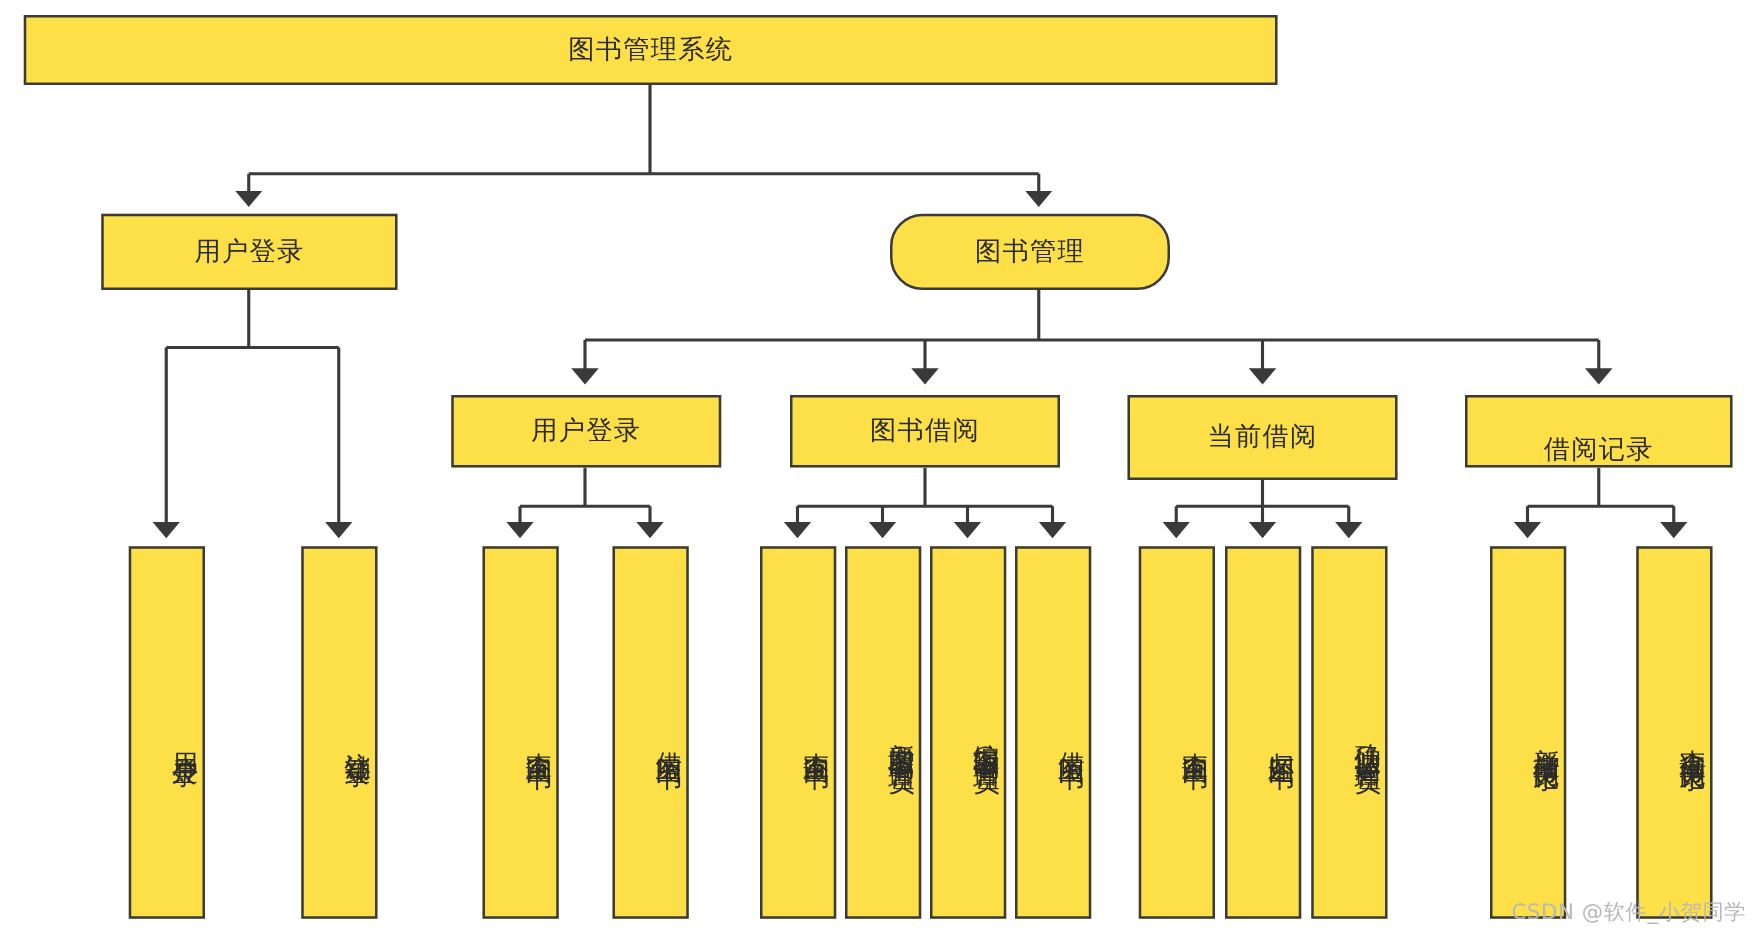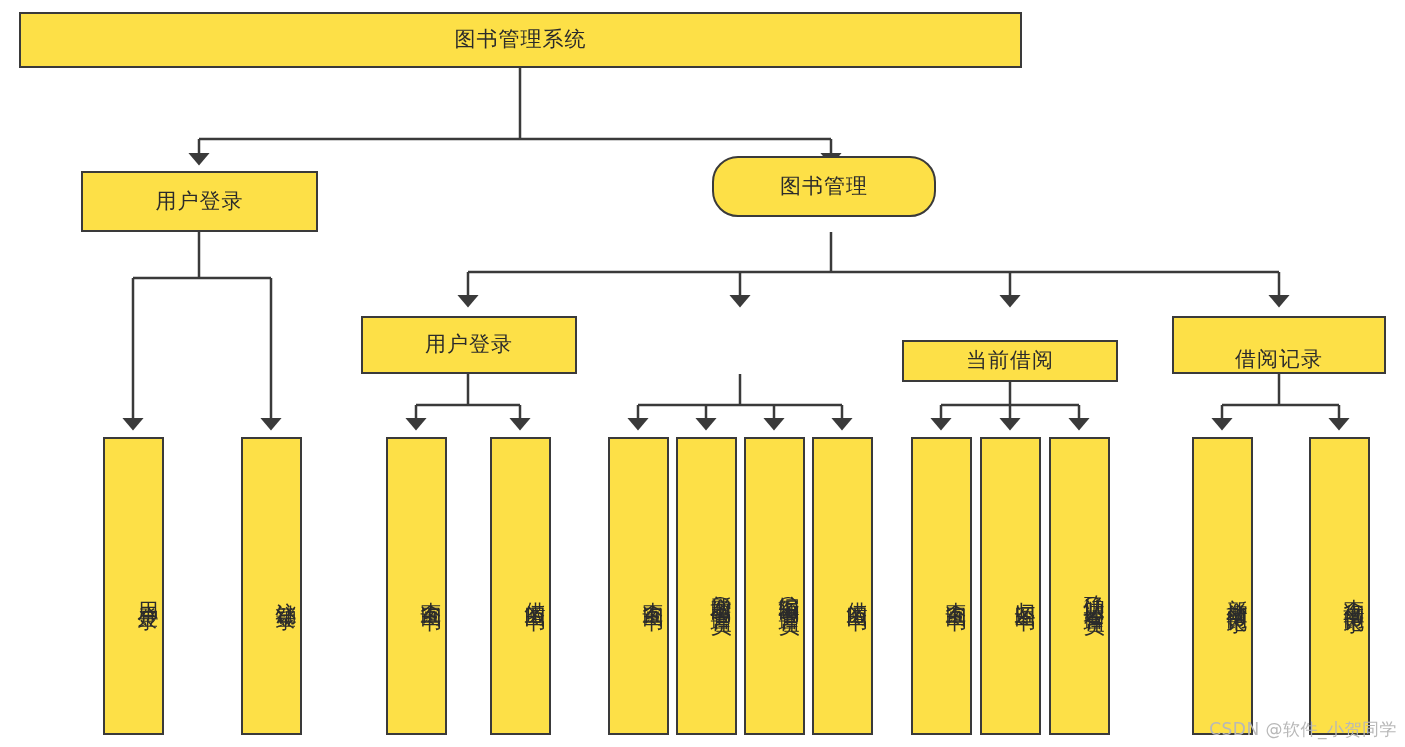--- a/index.html
+++ b/index.html
@@ -125,28 +125,31 @@
     </g>
   </svg>
 
   <div class="node horiz node-root" style="left:19px; top:12px; width:1003px; height:56px;">
     <span class="label">图书管理系统</span>
   </div>
 
   <div class="node horiz" style="left:81px; top:171px; width:237px; height:61px;">
     <span class="label">用户登录</span>
   </div>
-  <div class="node horiz" style="left:712px; top:156px; width:224px; height:61px;border-radius:26px;">
+  <div class="node horiz" style="left:712px; top:171px; width:224px; height:61px;border-radius:26px;">
     <span class="label">图书管理</span>
   </div>
 
   <div class="node horiz" style="left:361px; top:316px; width:216px; height:58px;">
     <span class="label">用户登录</span>
   </div>
-  <div class="node horiz" style="left:902px; top:316px; width:216px; height:42px;margin-top:24px;">
+  <div class="node horiz" style="left:632px; top:316px; width:216px; height:58px;">
+    <span class="label">图书借阅</span>
+  </div>
+  <div class="node horiz" style="left:902px; top:316px; width:216px; height:68px;">
     <span class="label">当前借阅</span>
   </div>
   <div class="node horiz" style="left:1172px; top:316px; width:214px; height:58px;align-items:flex-end;">
     <span class="label">借阅记录</span>
   </div>
 
   <div class="node vert" style="left:103px; top:437px; width:61px; height:298px;">
     <span class="label">用户登录</span>
   </div>
   <div class="node vert" style="left:241px; top:437px; width:61px; height:298px;">

